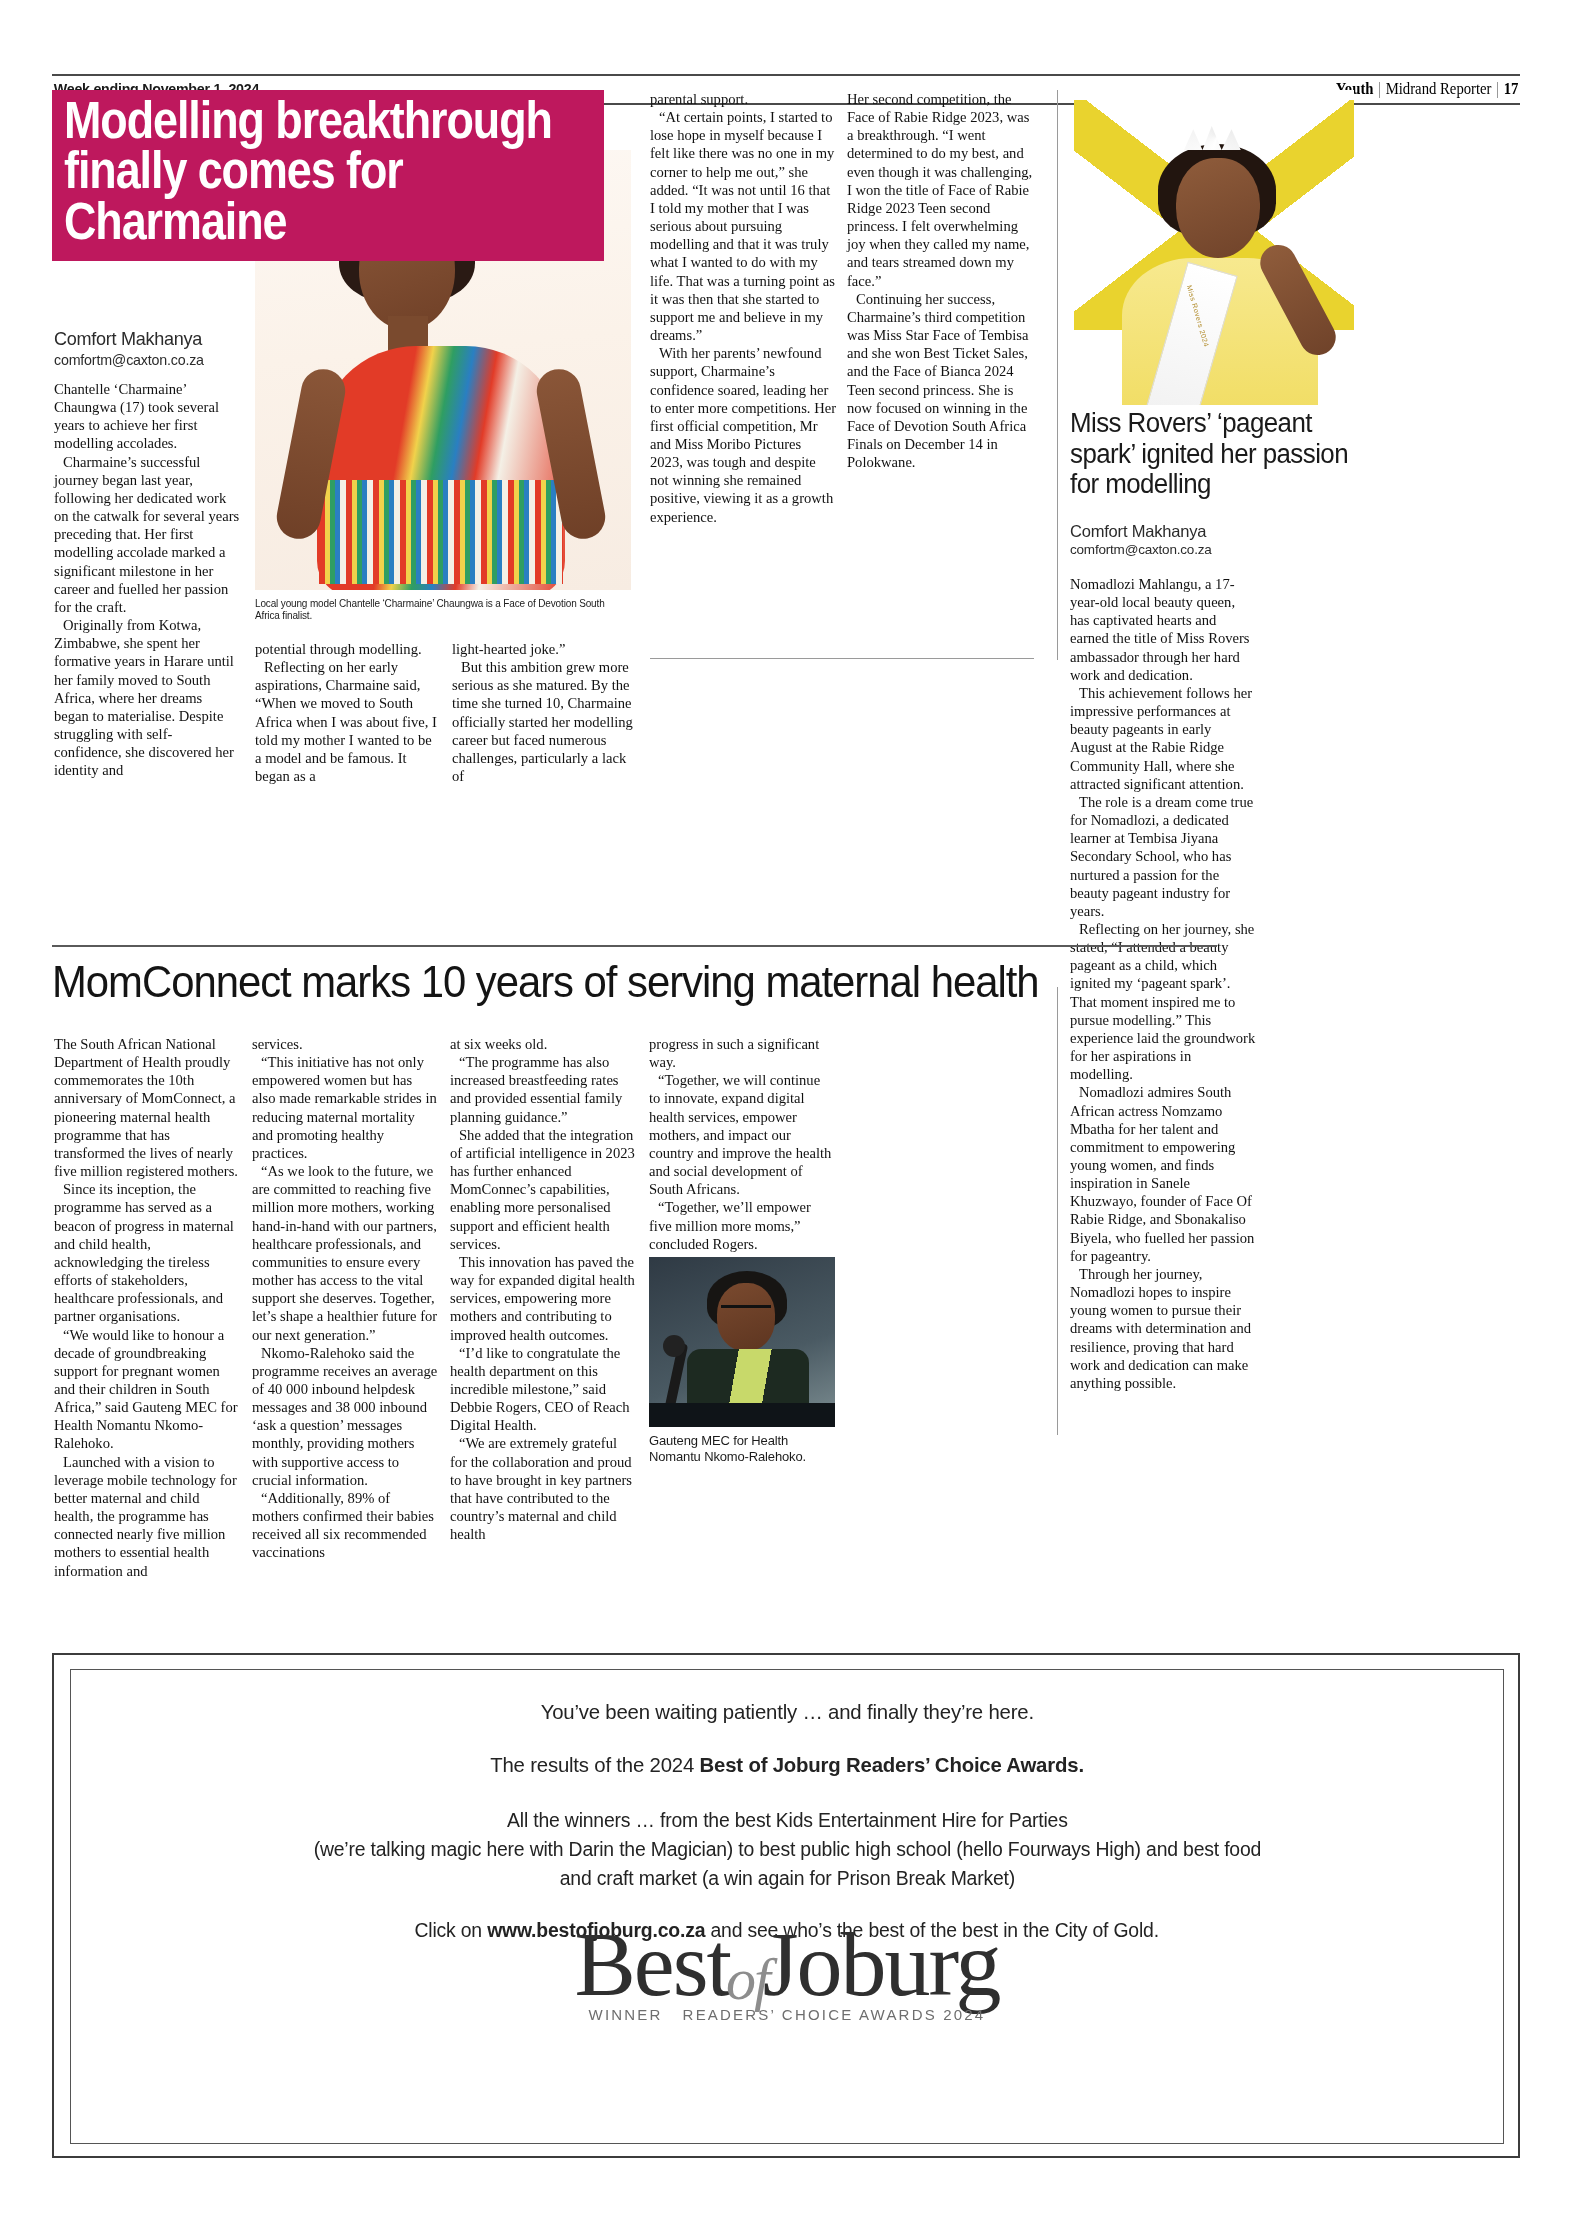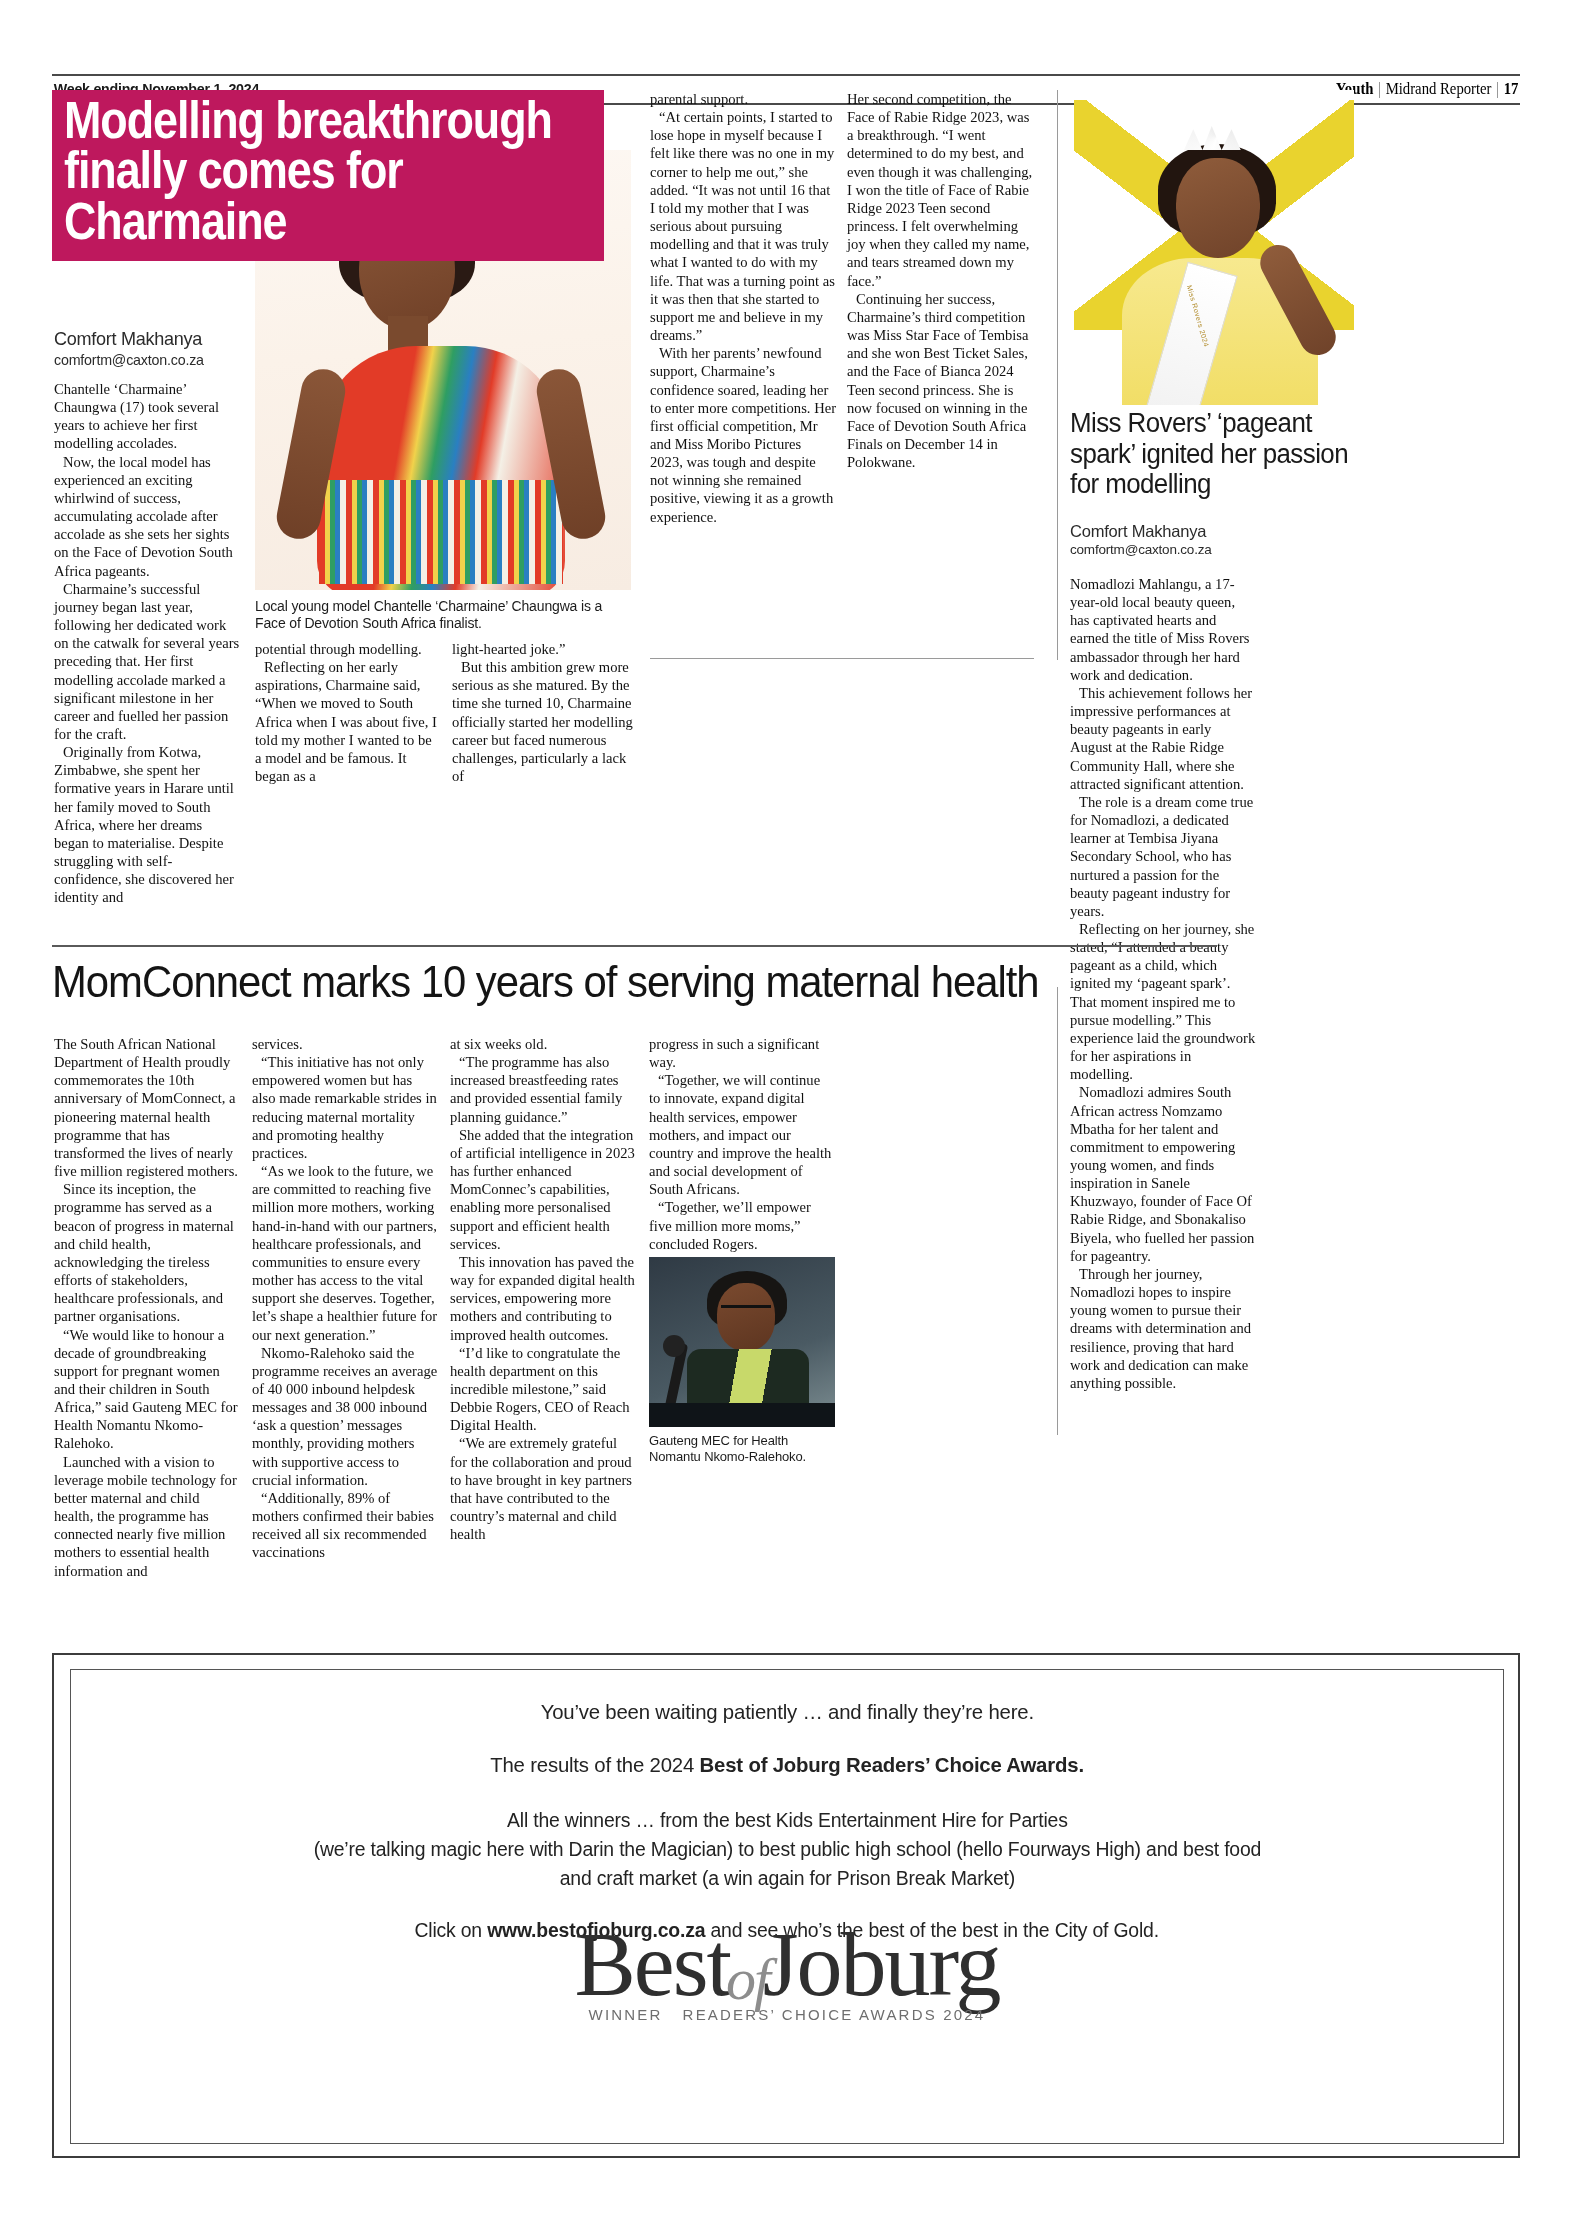--- a/index.html
+++ b/index.html
@@ -82,21 +82,21 @@
   }
   .s1-photo {
     position: absolute; left: 203px; top: 60px;
     width: 376px; height: 440px;
     overflow: hidden;
     background: #fdf7f2;
   }
   .s1-caption {
     position: absolute; left: 203px; top: 508px; width: 376px;
     font-family: "Liberation Sans", sans-serif;
-    font-size: 14px; line-height: 1.22; color: #1c1c1c;
+    font-size: 10px; line-height: 1.22; color: #1c1c1c;
     letter-spacing: -0.15px;
   }
   .s1-col2 { position: absolute; left: 203px; top: 550px; width: 186px; }
   .s1-col3 { position: absolute; left: 400px; top: 550px; width: 186px; }
   .s1-col4 { position: absolute; left: 598px; top: 0px;  width: 186px; }
   .s1-col5 { position: absolute; left: 795px; top: 0px;  width: 186px; }
 
   .s1-divider {
     position: absolute; left: 1005px; top: 0; width: 1px; height: 570px;
     background: #9a9a9a;
@@ -301,21 +301,20 @@
       </h1>
     </div>
 
     <div class="byline">
       <span class="name">Comfort Makhanya</span>
       <span class="email">comfortm@caxton.co.za</span>
     </div>
 
     <div class="s1-col1 bodytext">
       <p>Chantelle ‘Charmaine’ Chaungwa (17) took several years to achieve her first modelling accolades.</p>
-      <p>Now, the local model has experienced an exciting whirlwind of success, accumulating accolade after accolade as she sets her sights on the Face of Devotion South Africa pageants.</p>
       <p>Charmaine’s successful journey began last year, following her dedicated work on the catwalk for several years preceding that. Her first modelling accolade marked a significant milestone in her career and fuelled her passion for the craft.</p>
       <p>Originally from Kotwa, Zimbabwe, she spent her formative years in Harare until her family moved to South Africa, where her dreams began to materialise. Despite struggling with self-confidence, she discovered her identity and</p>
     </div>
 
     <div class="s1-photo">
       <div class="ph1-bg"></div>
       <div class="ph1-crown"></div>
       <div class="ph1-hair"></div>
       <div class="ph1-face"></div>
       <div class="ph1-neck"></div>

